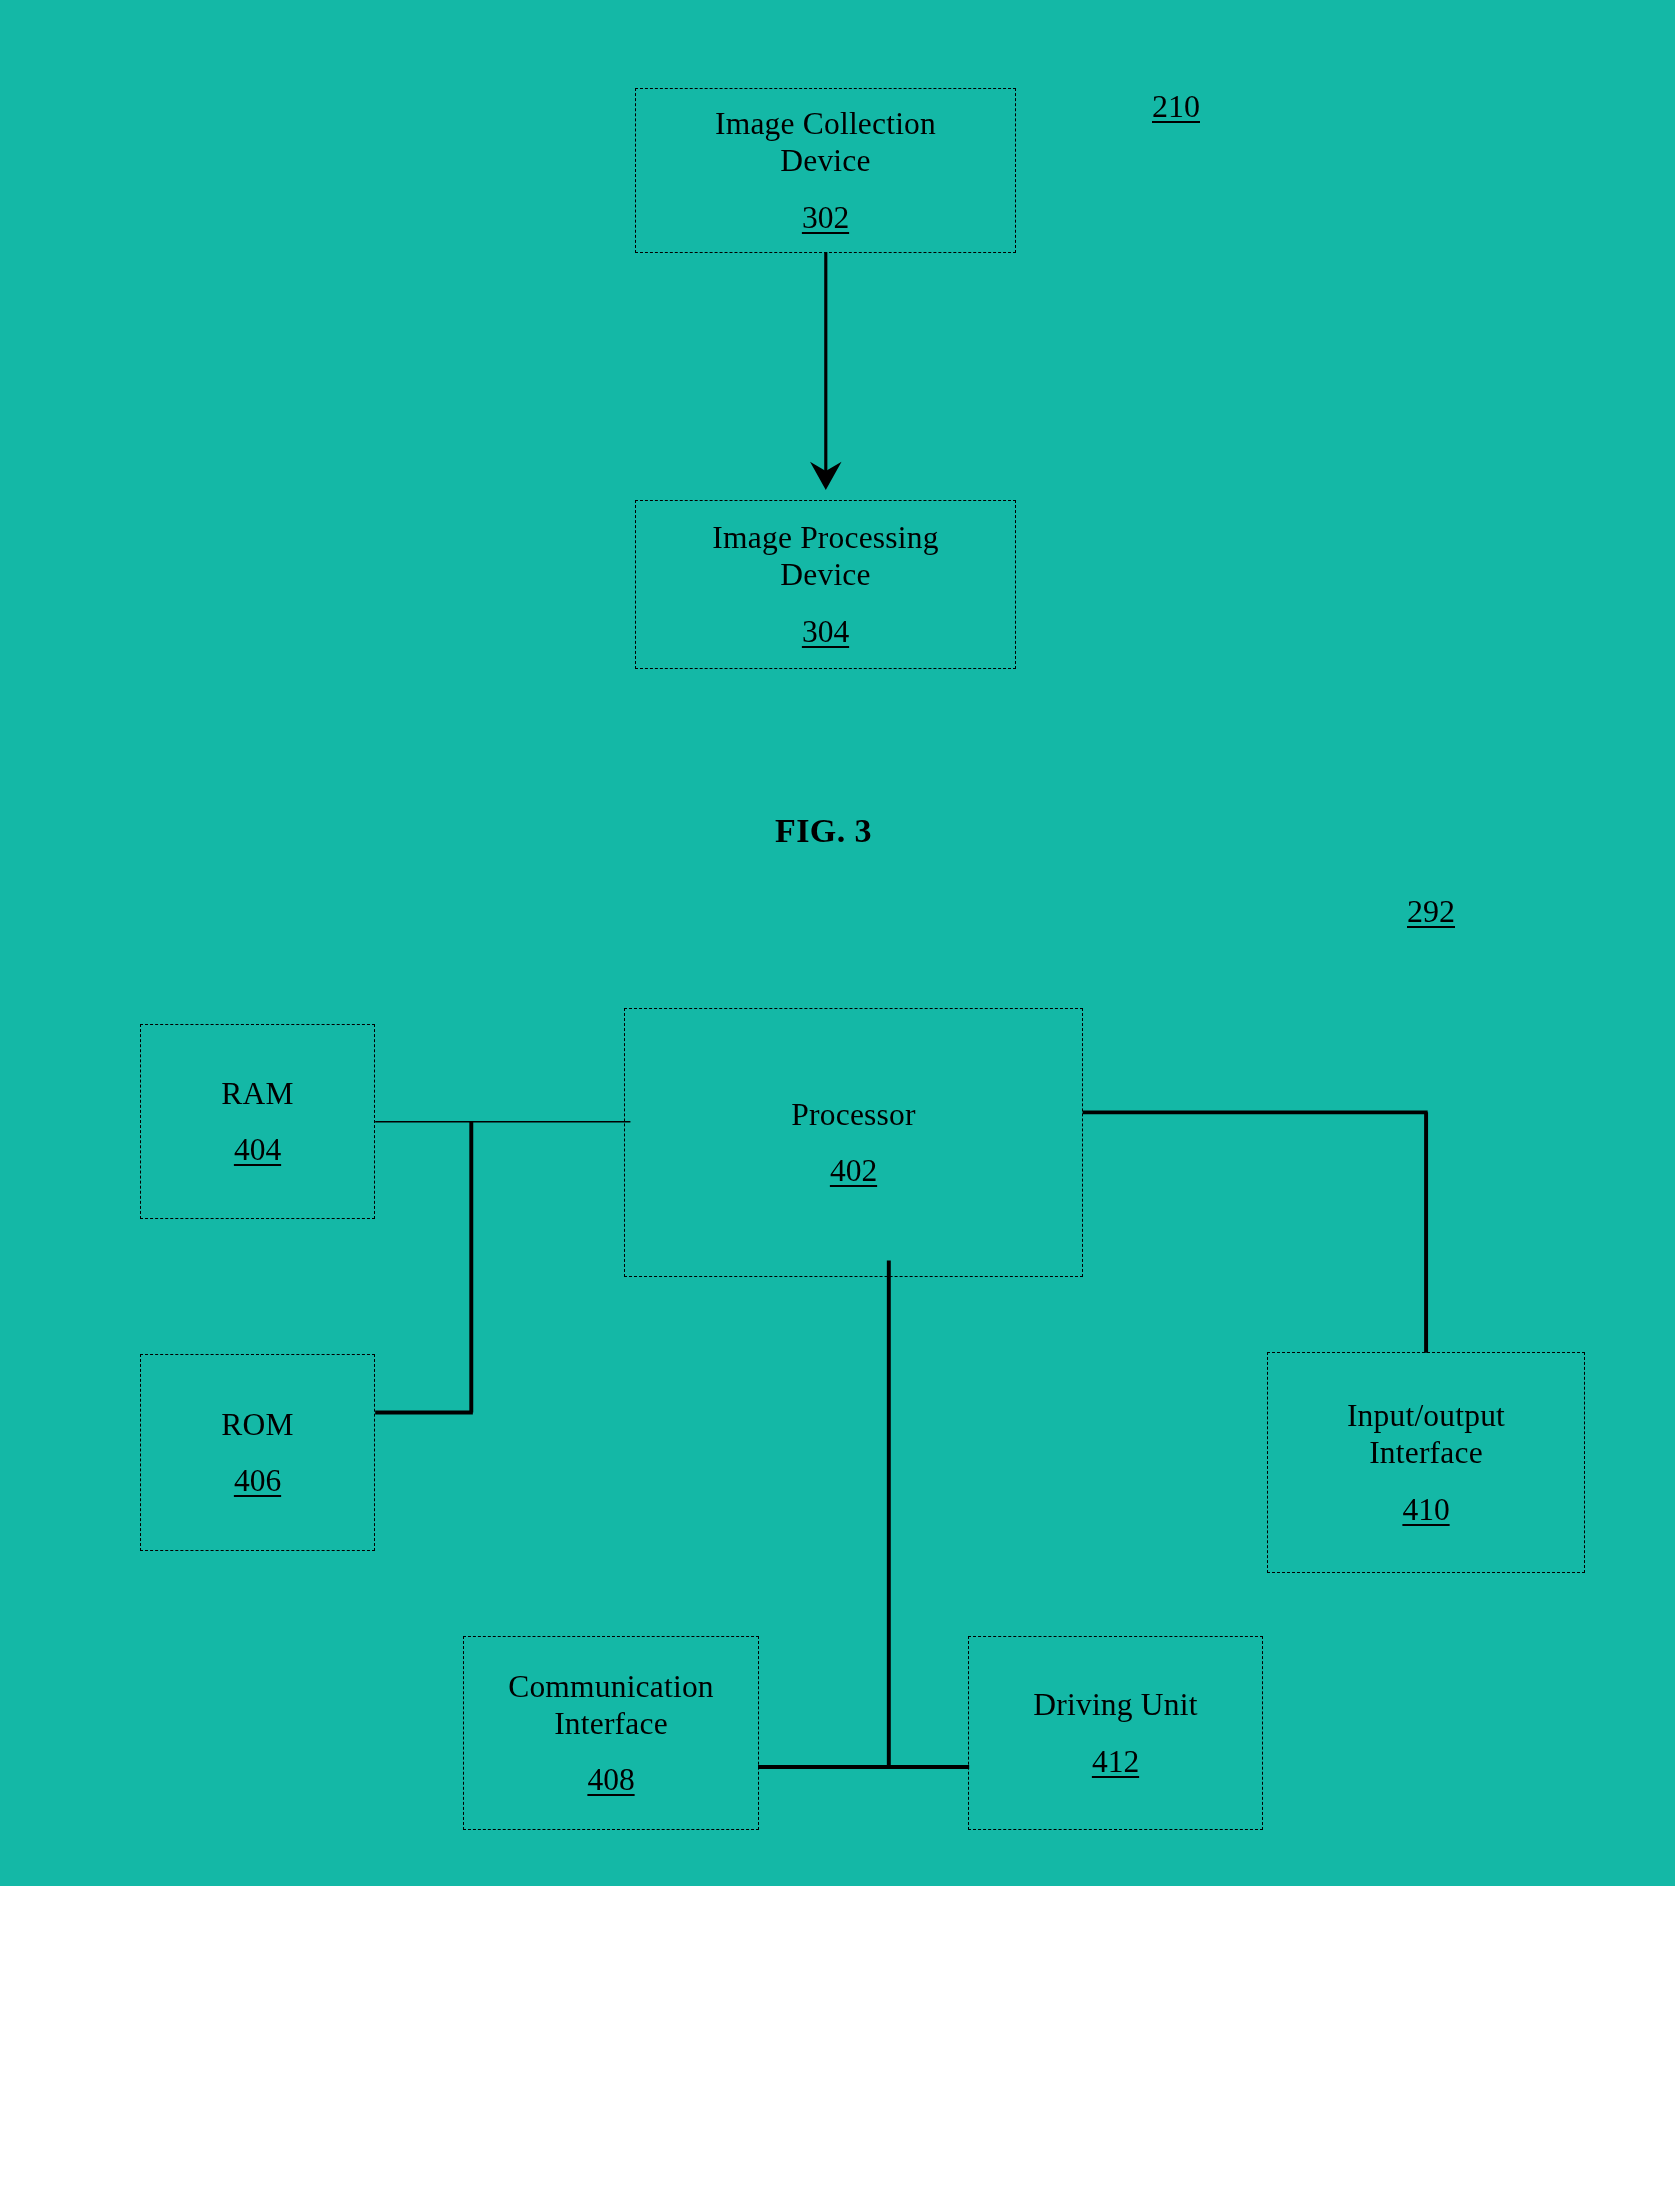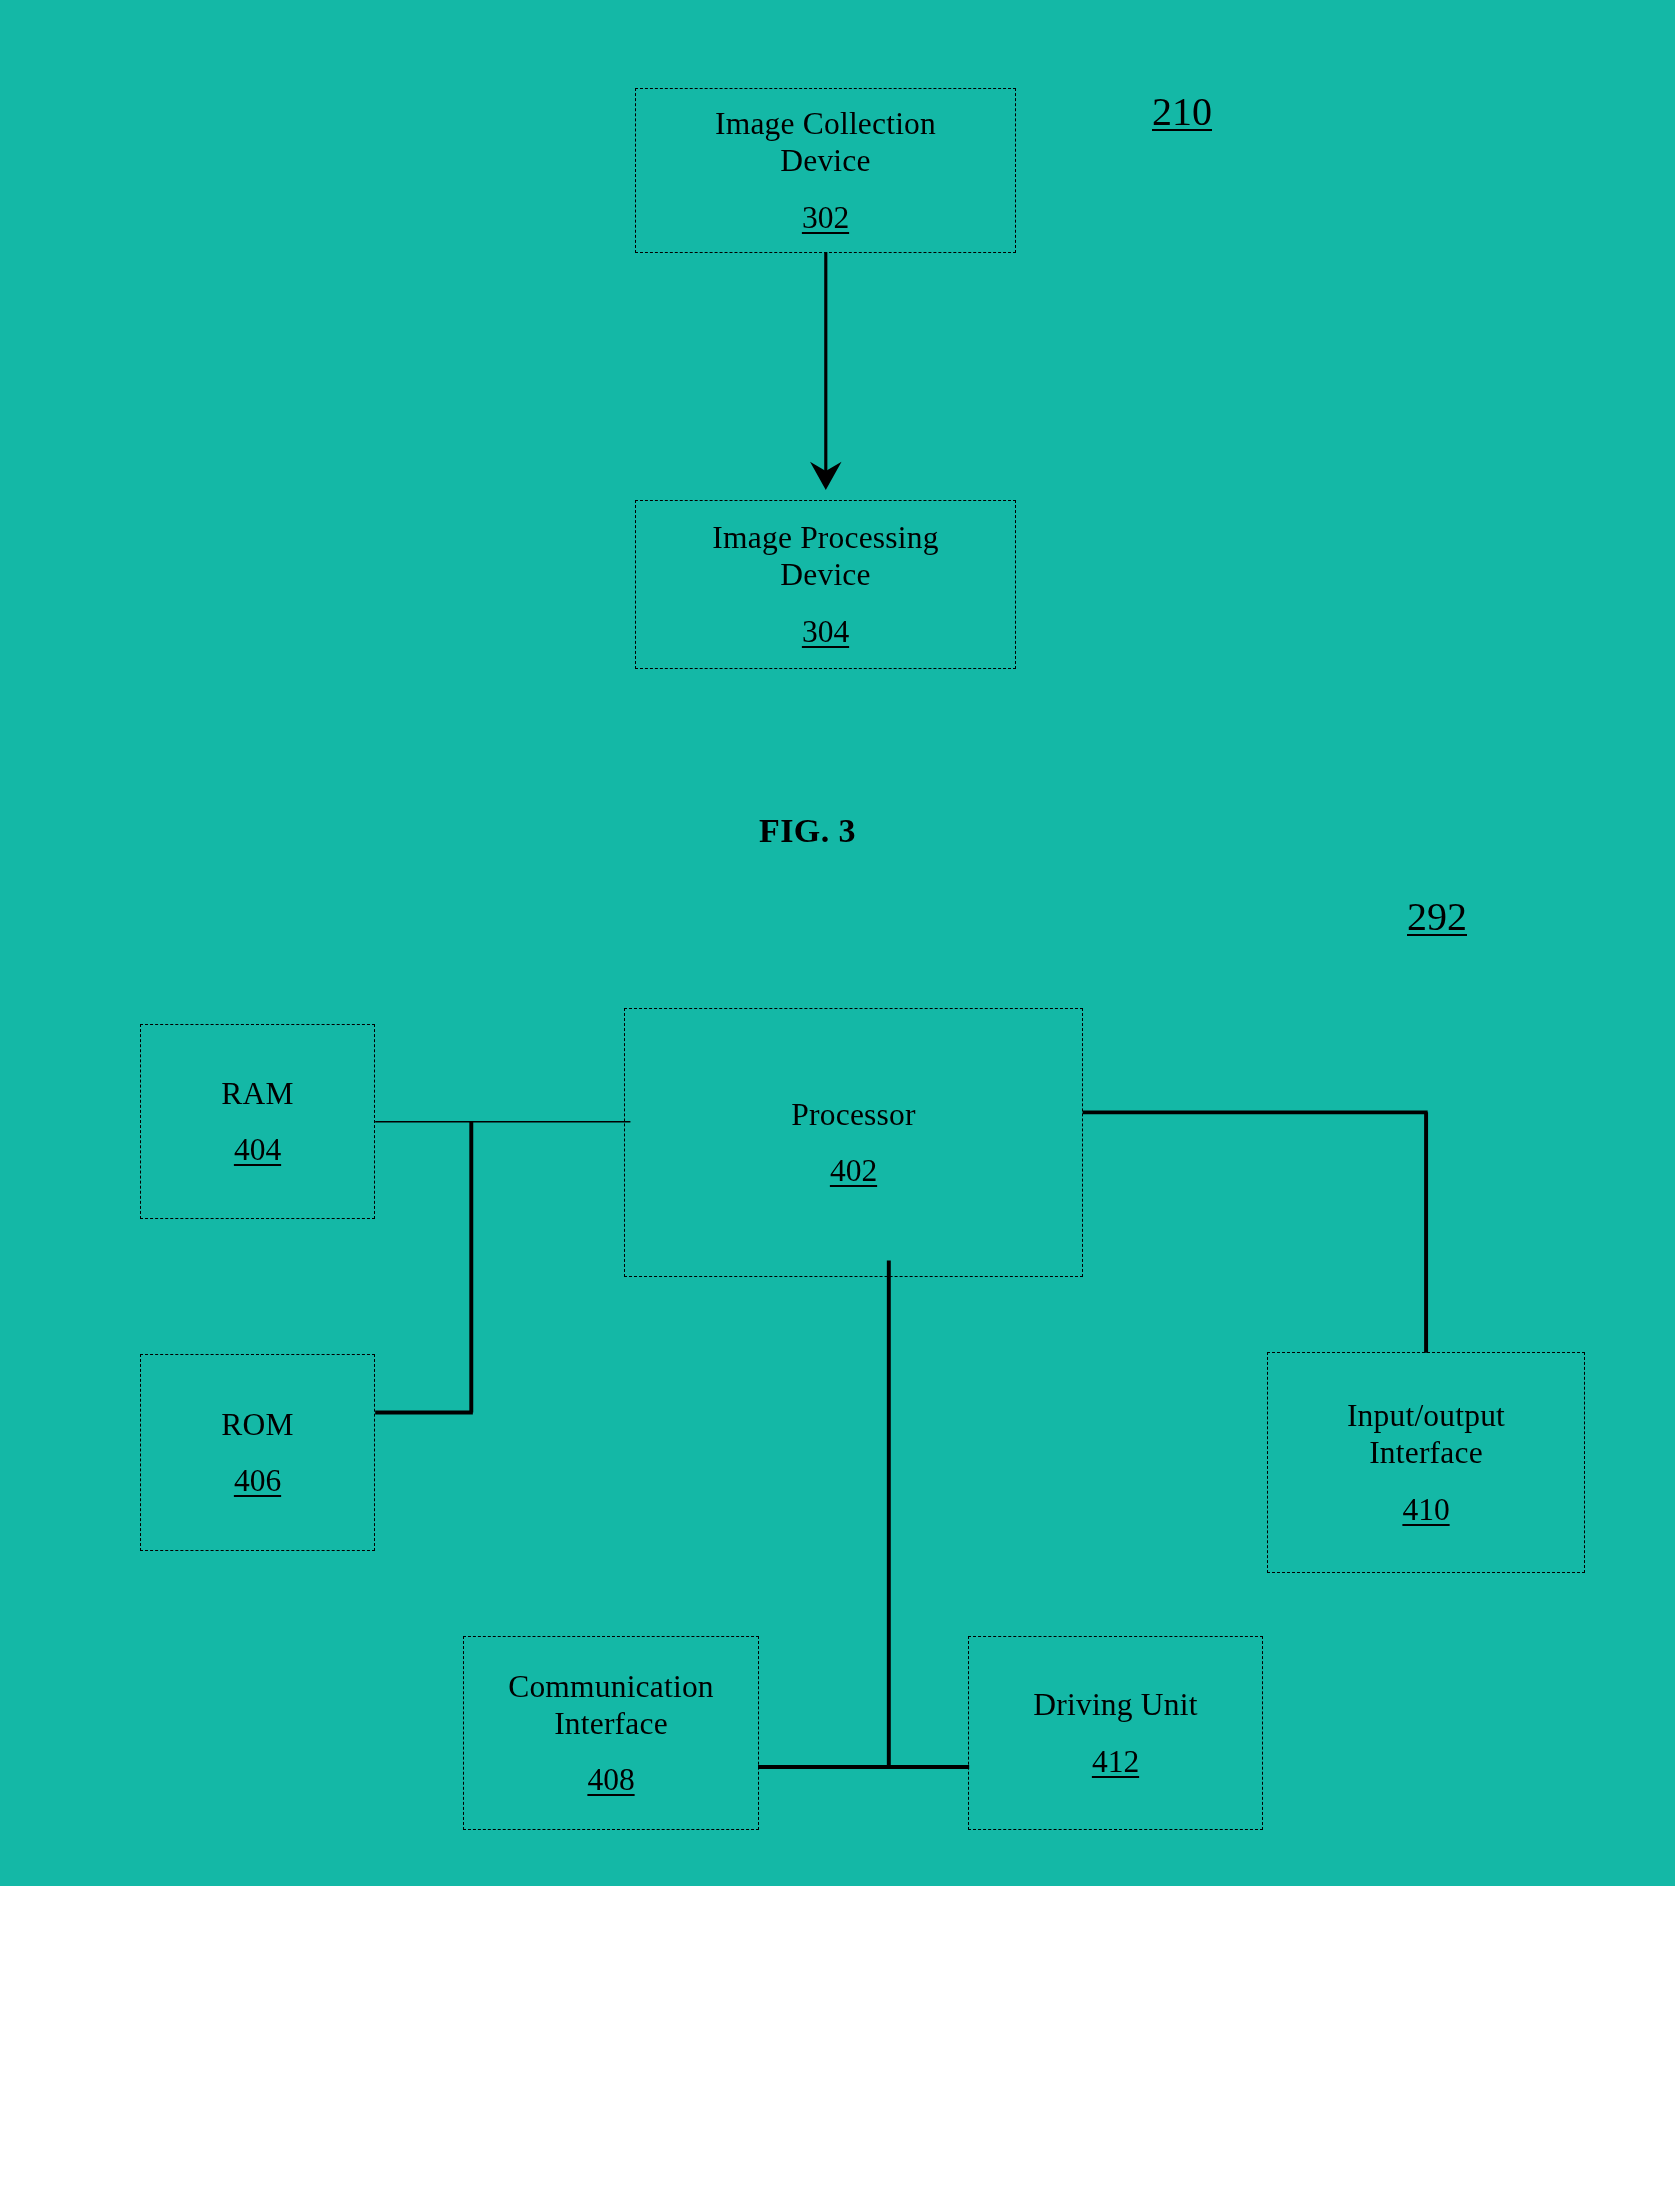--- a/index.html
+++ b/index.html
@@ -38,31 +38,32 @@
     font-size: 31.5px;
     text-decoration: underline;
     text-underline-offset: 3.9px;
     text-decoration-thickness: 2px;
     margin-top: 20.5px;
     text-align: center;
   }
   
   .ref-callout {
     position: absolute;
-    font-size: 40px;
+    font-size: 32px;
     text-decoration: underline;
     text-underline-offset: 3.9px;
     text-decoration-thickness: 2px;
   }
   
   .fig-caption {
     position: absolute;
     font-size: 34px;
     font-weight: bold;
     letter-spacing: 0.4px;
+    margin-left: 16px;
   }
   
   .wires {
     position: absolute;
     left: 0;
     top: 0;
     width: 1676px;
     height: 2194px;
     pointer-events: none;
   }

